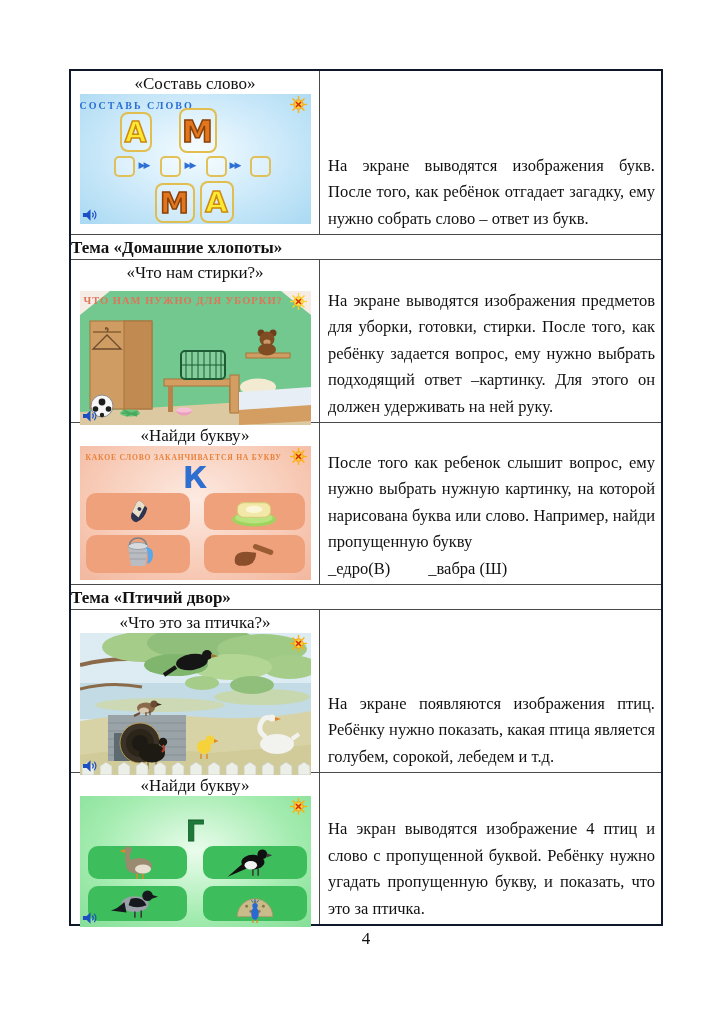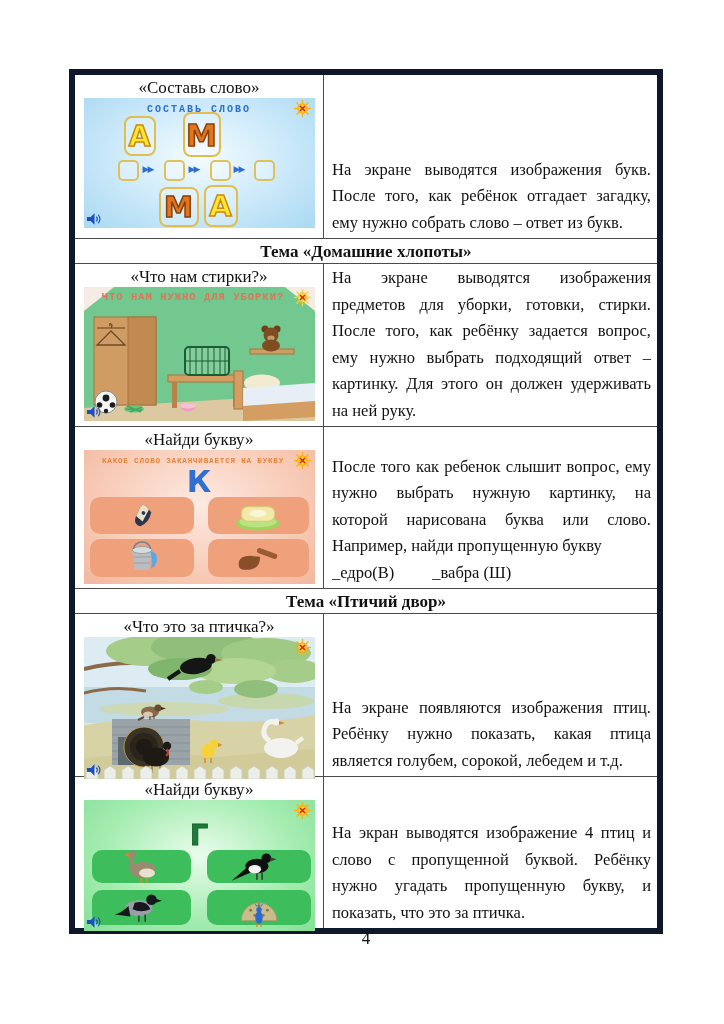--- a/index.html
+++ b/index.html
@@ -1,57 +1,57 @@
 <!DOCTYPE html>
 <html><head>
 <meta charset="utf-8">
 <style>
   html,body{margin:0;padding:0;}
   .page{position:relative;width:724px;height:1024px;background:#ffffff;
         font-family:"Liberation Serif", serif;color:#111;overflow:hidden;}
   .doc-table{position:absolute;left:69px;top:69px;width:594px;
-             border:6px solid #0f172a;box-sizing:border-box;}
+             border:2px solid #0f172a;box-sizing:border-box;}
   .row{display:flex;border-top:1px solid #4a4a4a;box-sizing:border-box;}
   .row:first-child{border-top:none;}
   .cell-left{width:249px;border-right:1px solid #4a4a4a;box-sizing:border-box;
              display:flex;flex-direction:column;align-items:center;}
   .cell-right{flex:1;display:flex;align-items:flex-end;
               padding:2px 6px 2px 8px;box-sizing:border-box;}
   .desc-wrap{width:100%;}
   .desc{font-size:16.5px;line-height:26.5px;text-align:justify;margin:0;}
   .examples{font-size:16.5px;line-height:26.5px;margin:0;}
   .examples .ex2{margin-left:38px;}
   .cell-title{font-size:17px;line-height:21px;padding-top:2px;text-align:center;}
-  .theme-row{display:block;text-align:center;font-weight:bold;font-size:17px;
+  .theme-row{display:block;font-weight:bold;font-size:17px;
              line-height:23px;padding-top:1px;}
   .h163{height:163px;} .h162{height:162px;} .h25{height:25px;}
   .h166{height:163px;} .h152{height:152px;}
   .pagenum{position:absolute;left:69px;top:929px;width:594px;text-align:center;
            font-size:17px;}
   
   .shot{position:relative;width:231px;overflow:hidden;flex:0 0 auto;}
   .shot svg.scene{position:absolute;left:0;top:0;}
   .sun{position:absolute;top:2px;right:4px;width:17px;height:17px;}
   .spk{position:absolute;left:2px;bottom:2px;width:17px;height:14px;}
-  .gtitle{position:absolute;left:0;right:0;text-align:center;
-          font-family:Liberation Mono, monospace;font-weight:bold;}
+  .gtitle{position:absolute;left:0;right:0;text-align:left;
+          font-family:Liberation Serif, serif;font-weight:bold;}
   
   .shot1{height:130px;background:radial-gradient(ellipse at 50% 45%,#f4fcff 0%,#d2ecfb 45%,#a9d9f2 100%);}
   .shot1 .gtitle{top:6px;font-size:10px;letter-spacing:2px;color:#2b6fd4;}
   .ltile{position:absolute;border:2px solid rgba(224,186,70,.95);border-radius:8px;
          background:rgba(255,255,255,.22);display:flex;align-items:center;justify-content:center;
          font-family:"DejaVu Sans", sans-serif;font-weight:bold;box-sizing:border-box;}
   .ly{color:#ffe832;-webkit-text-stroke:1.5px #cc8a10;text-shadow:0 0 1px #cc8a10;}
   .lo{color:#e2761e;-webkit-text-stroke:1.5px #8a4208;text-shadow:0 0 1px #8a4208;}
   .slot{position:absolute;width:21px;height:21px;border:2px solid rgba(224,186,70,.9);
         border-radius:5px;background:rgba(255,255,255,.25);box-sizing:border-box;}
   .arrow{position:absolute;font-size:9px;color:#2e6fd6;letter-spacing:-2px;
          font-family:"DejaVu Sans", sans-serif;}
   
-  .shot2{height:134px;background:#701a75;}
+  .shot2{height:134px;background:#701a75;margin-top:8px;}
   .shot2 .gtitle{top:4px;font-size:10.5px;letter-spacing:1px;color:#e0755a;padding:0 16px 0 4px;}
   
   .shot3{height:134px;background:radial-gradient(ellipse at 50% 40%,#fdeae2 0%,#f7c9b4 65%,#f2b79f 100%);}
   .shot3 .gtitle{top:7px;font-size:7.6px;letter-spacing:.8px;color:#e8823c;padding:0 18px 0 6px;}
   .big-letter{position:absolute;left:0;right:0;text-align:center;
               font-family:"DejaVu Sans", sans-serif;font-weight:bold;}
   .shot3 .big-letter{top:14px;font-size:30px;color:#2f6fd0;}
   .tile{position:absolute;border-radius:10px;display:flex;align-items:flex-end;justify-content:center;}
   .tile-p{background:#efa17c;}
   .tile-g{background:#3dbd5b;}

